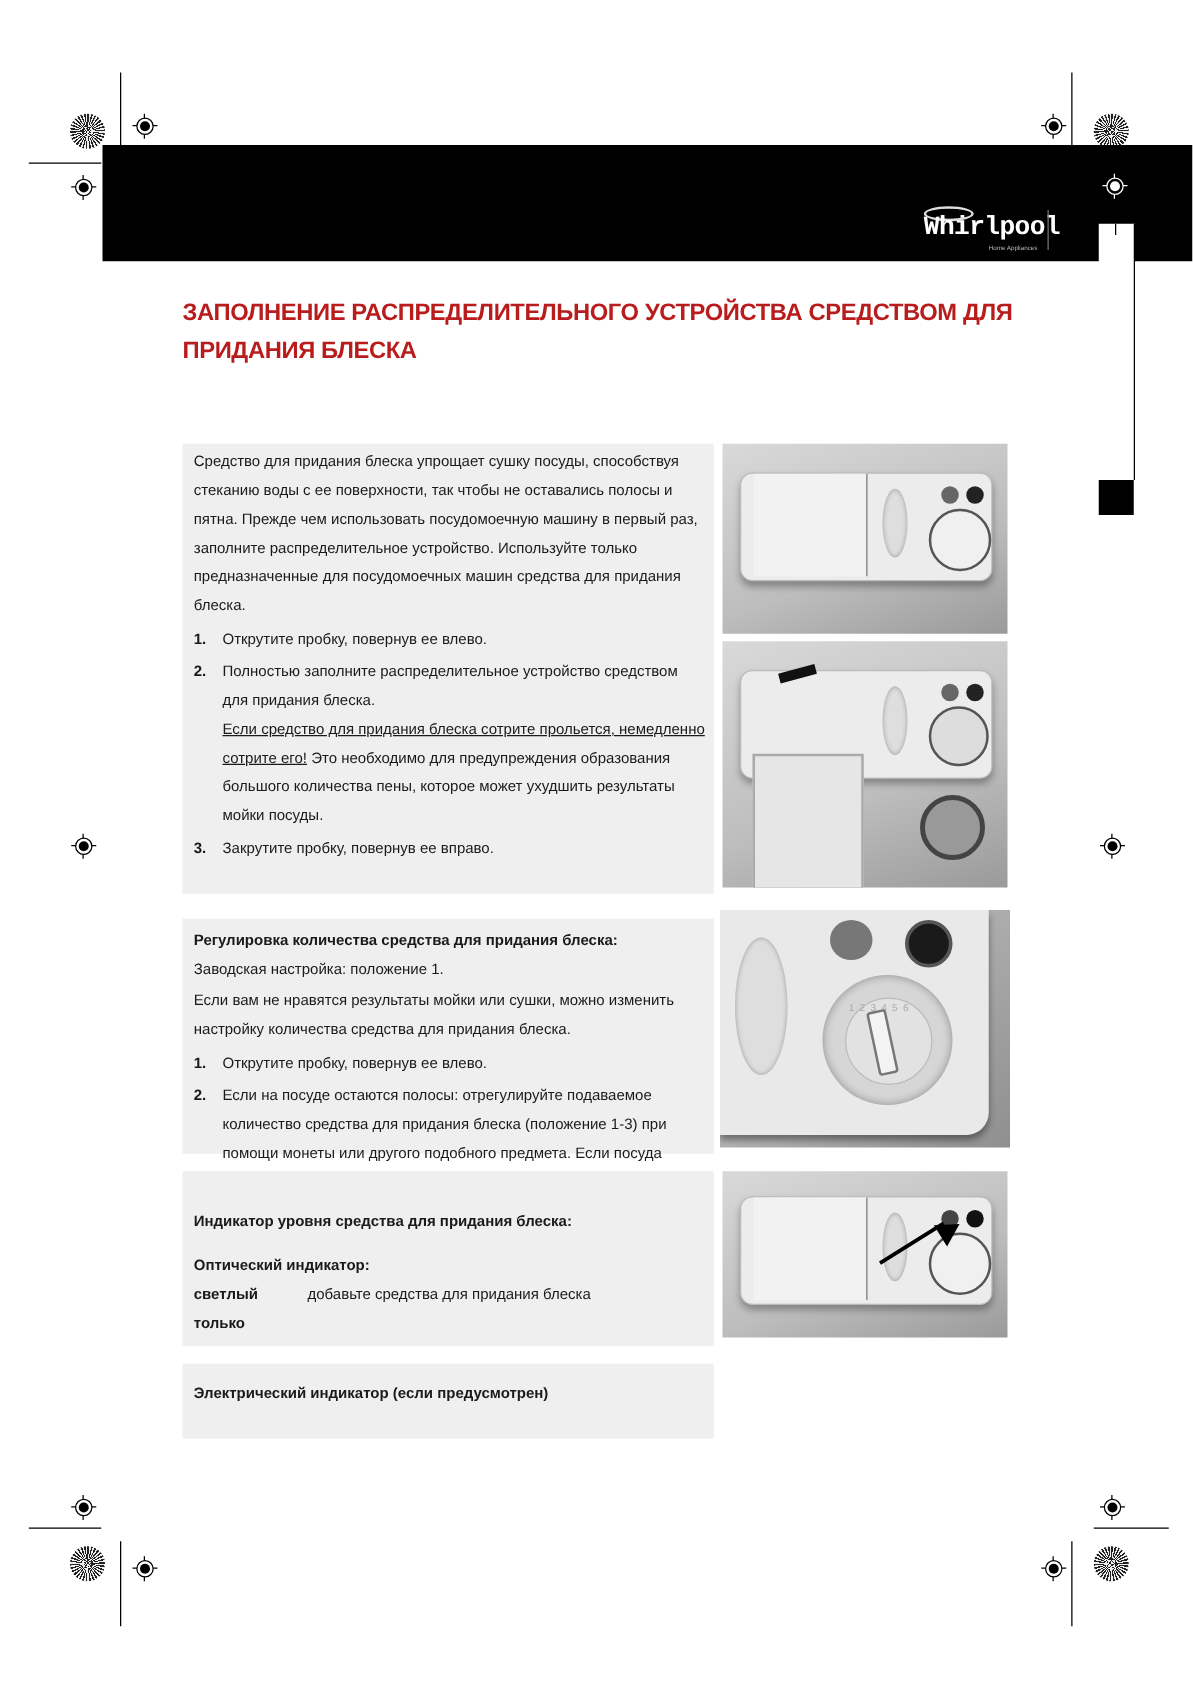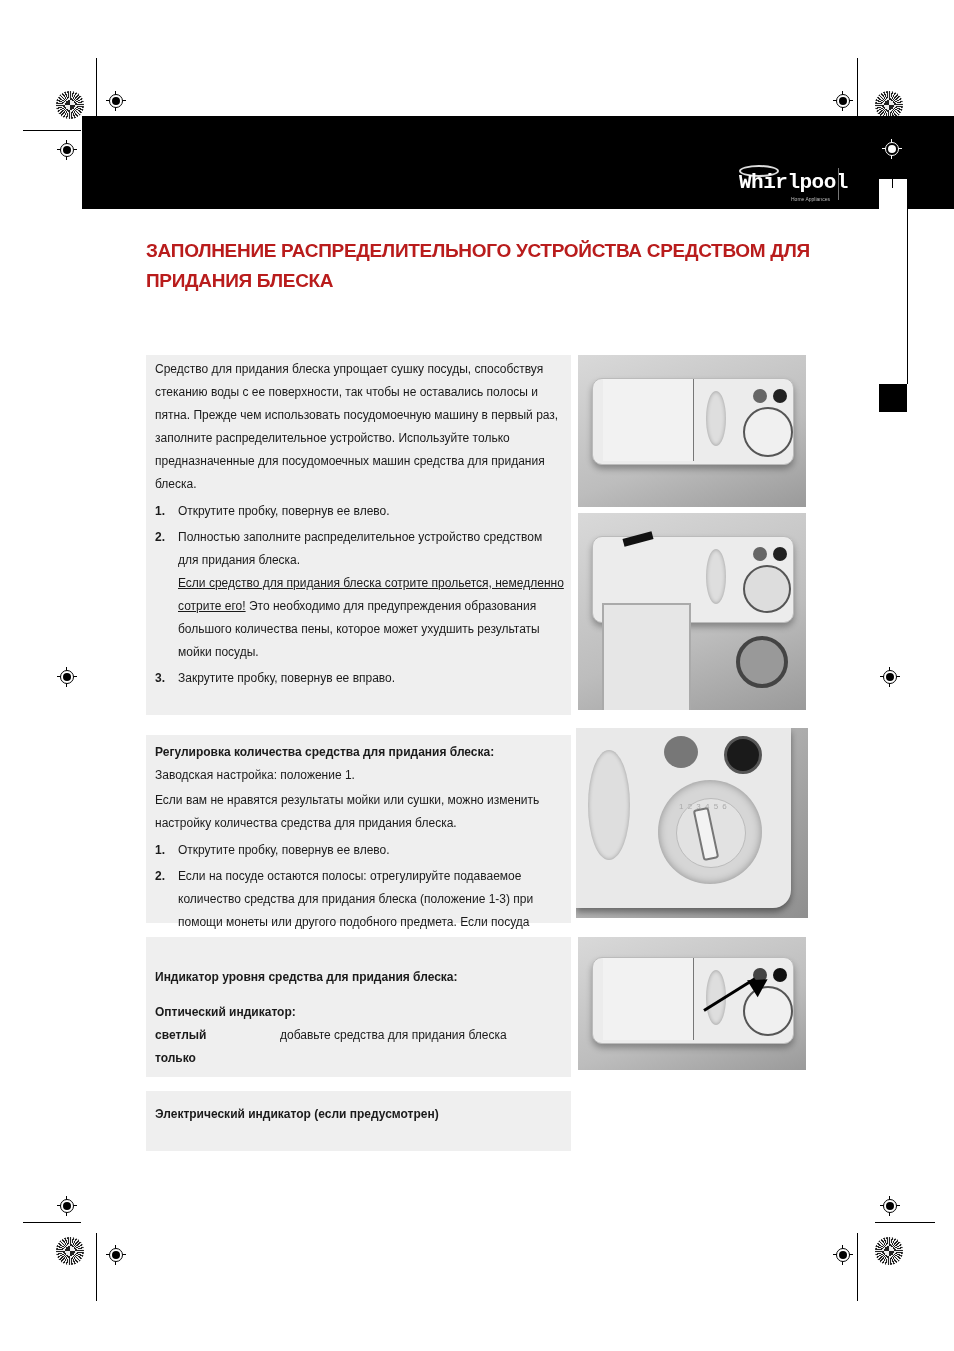--- a/index.html
+++ b/index.html
@@ -181,21 +181,21 @@
   <div style="position:absolute;left:82px;top:52px;width:104px;height:104px;border-radius:50%;background:#d6d6d6;box-shadow:inset 0 0 8px rgba(0,0,0,0.35);"></div>
   <div style="position:absolute;left:100px;top:70px;width:68px;height:68px;border-radius:50%;background:#e2e2e2;border:1px solid #bbb;"></div>
   <div style="position:absolute;left:103px;top:74px;font-size:8px;color:#aaa;letter-spacing:1px;">1 2 3 4 5 6</div>
   <div style="position:absolute;left:122px;top:80px;width:12px;height:48px;border:2px solid #777;border-radius:3px;background:#f3f3f3;transform:rotate(-12deg);"></div>
 </div>
 
 <div class="abs box" style="left:146px;top:937px;width:425px;height:140px;">
   <div class="txt" style="position:absolute;left:9px;top:13px;width:410px;margin-top:16px;">
     <p class="b">Индикатор уровня средства для придания блеска:</p>
     <p class="b" style="margin-top:12px;">Оптический индикатор:</p>
-    <div style="display:flex;gap:34px;">
+    <div style="display:flex;">
       <span class="b" style="width:91px;flex:none;">светлый</span>
       <span style="width:270px;">добавьте средства для придания блеска</span>
     </div>
     <div style="display:flex;">
       <span class="b" style="width:91px;flex:none;">только</span>
     </div>
   </div>
 </div>
 
 <div class="abs photo" style="left:578px;top:937px;width:228px;height:133px;">

